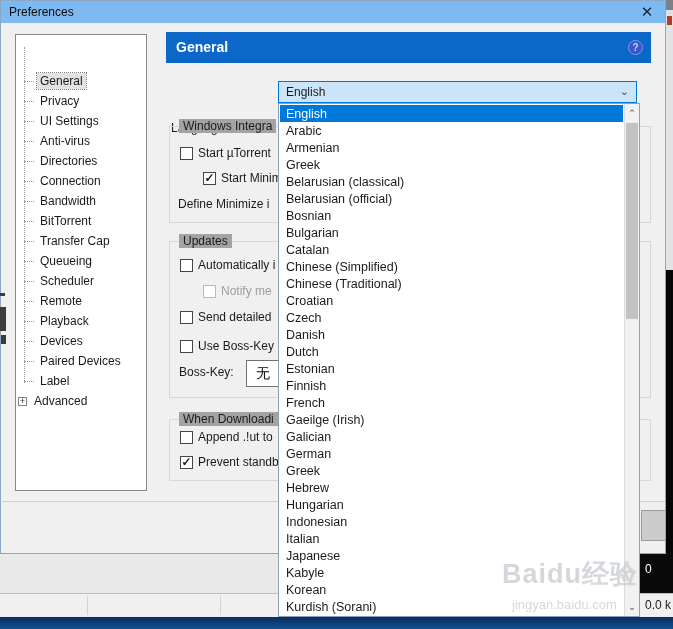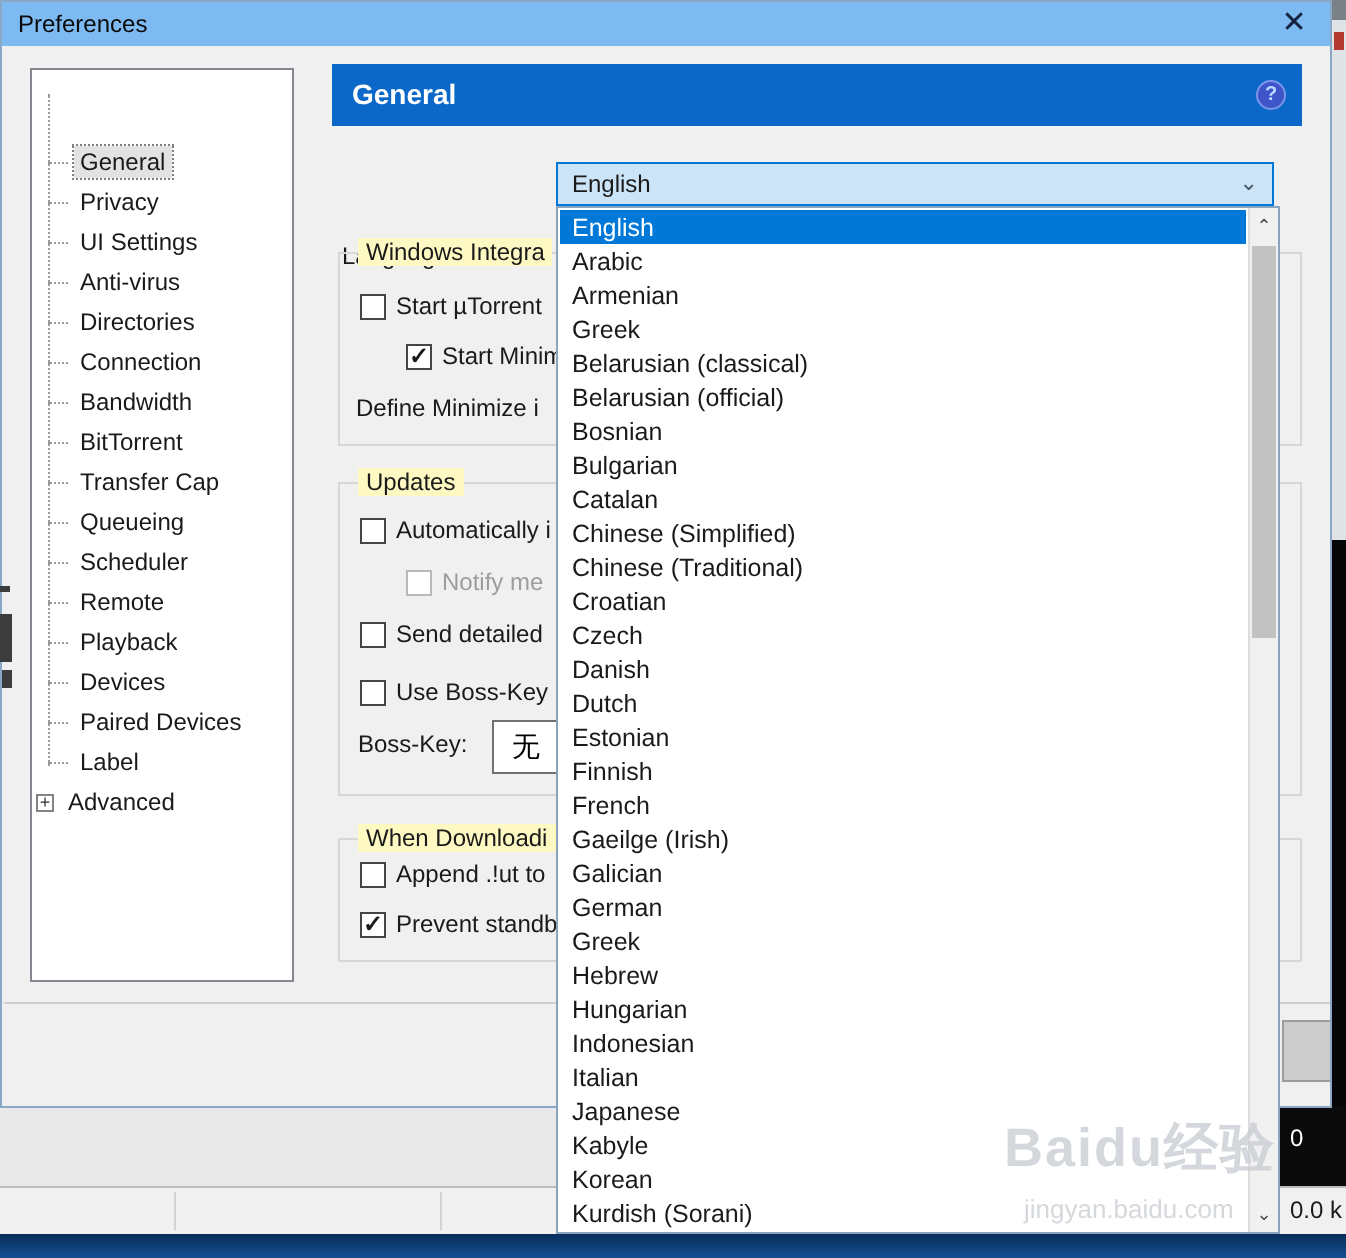--- a/index.html
+++ b/index.html
@@ -50,21 +50,21 @@
   .hdr { position:absolute; left:165px; top:31px; width:485px; height:31px;
          background:#0b68c8; color:#fff; }
   .hdr .t { position:absolute; left:10px; top:7px; font-size:14px; font-weight:bold; }
   .help { position:absolute; right:8px; top:8px; width:15px; height:15px; border-radius:50%;
           background:#3d55c9; border:1px solid #7e96ea; color:#b8d8ff;
           font-size:10px; font-weight:bold; text-align:center; line-height:13px; }
 
   .lang-label { left:170px; top:84px;margin-top:36px; }
 
   .groupbox { position:absolute; left:168px; width:482px; border:1px solid #d7d7d7; }
-  .gtitle { position:absolute; left:9px; top:-8px; background:#fef9c3; padding:0 4px;
+  .gtitle { position:absolute; left:9px; top:-8px; background:#a3a3a3; padding:0 4px;
             white-space:nowrap; }
   .cbrow { position:absolute; display:flex; align-items:center; white-space:nowrap; }
   .cb { width:13px; height:13px; background:#fff; border:1px solid #454545; margin-right:5px;
         font-size:12px; font-weight:bold; line-height:11px; text-align:center; color:#1a1a1a;
         flex:0 0 auto; }
   .cbrow.disabled .cb { border-color:#b9b9b9; }
   .cbrow.disabled .cl { color:#9d9d9d; }
   .plain { position:absolute; white-space:nowrap; }
   .bosskey-input { position:absolute; left:245px; top:359px; width:34px; height:27px;
                    border:1px solid #707070; background:#fff; text-align:center;

